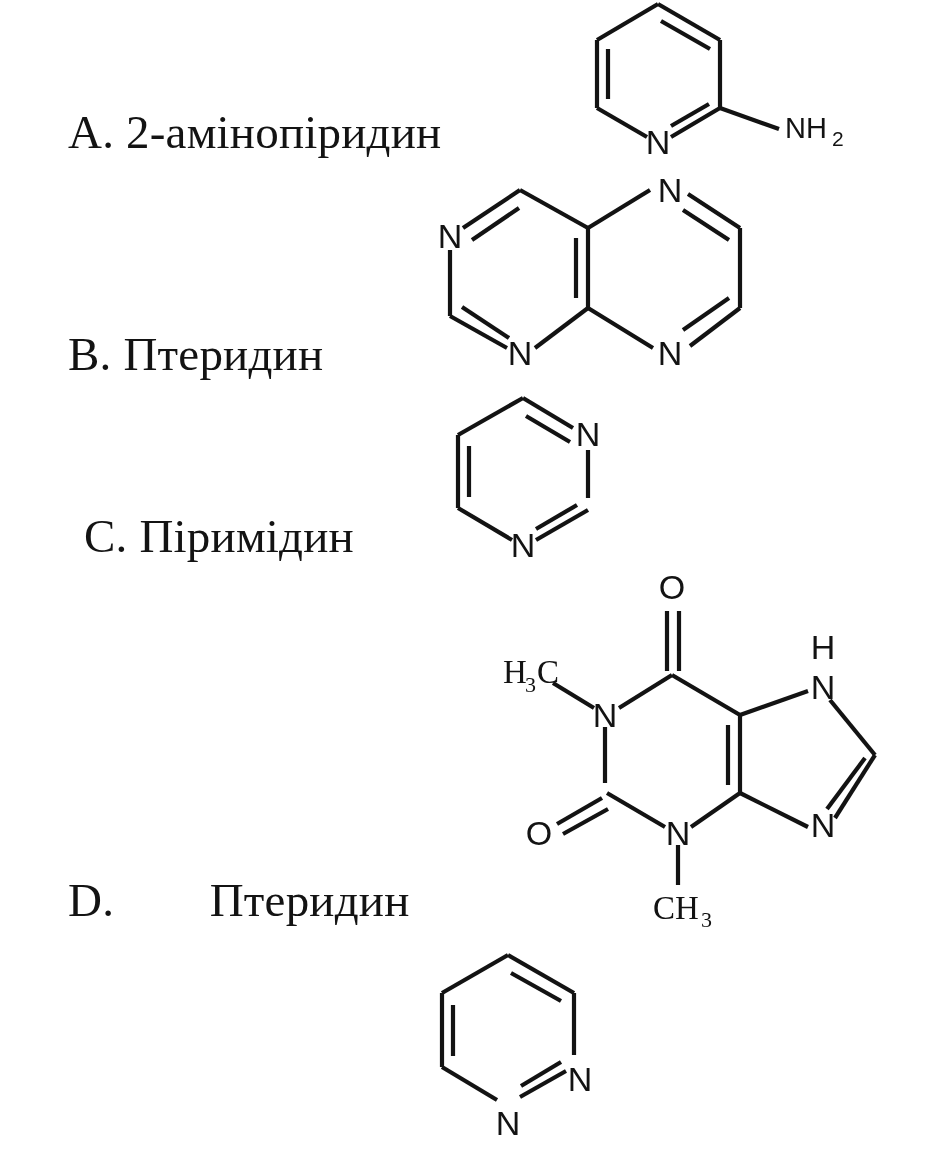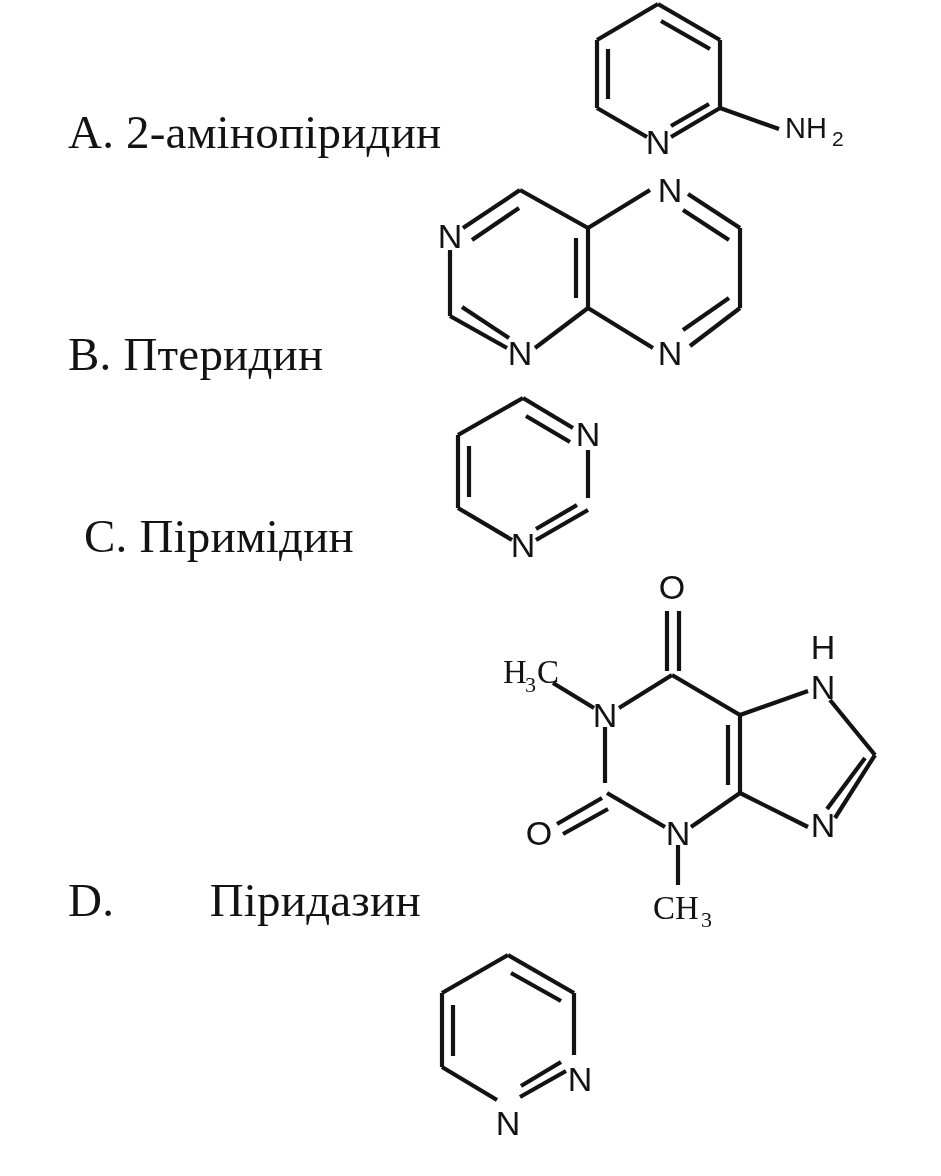--- a/index.html
+++ b/index.html
@@ -142,21 +142,21 @@
 
         <path class="bond" d="M29,56 L29,107"></path>
         <path class="bond" d="M86,26 L130,52"></path>
         <path class="bond" d="M96,139 L137,115"></path>
       </g>
       <text class="atom" x="148" y="56" text-anchor="middle">N</text>
       <text class="atom" x="83" y="167" text-anchor="middle">N</text>
     </svg>
   </div>
 
-  <div class="label" style="left:68px; top:877px;">D.        Піридазин</div>
+  <div class="label" style="left:68px; top:877px;">D.        Птеридин</div>
 
   <div class="struct" style="left:495px; top:575px; width:420px; height:350px;">
     <svg width="420" height="350" viewBox="0 0 420 350">
 
       <g>
         <path class="bond" d="M110,152 L110,208"></path>
         <path class="bond" d="M124,133 L177,100"></path>
         <path class="bond" d="M177,100 L245,140"></path>
         <path class="bond" d="M245,140 L245,218"></path>
         <path class="bond" d="M245,218 L196,252"></path>

